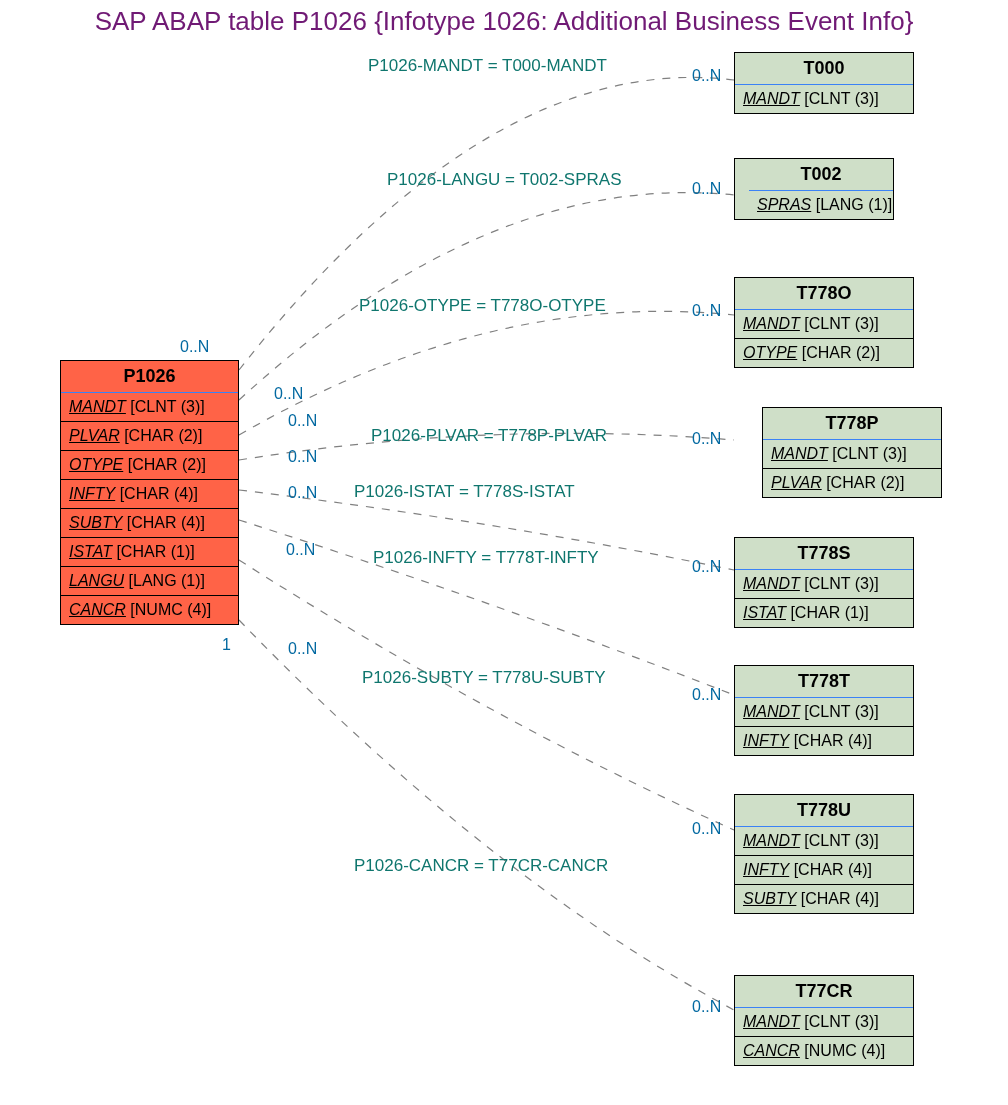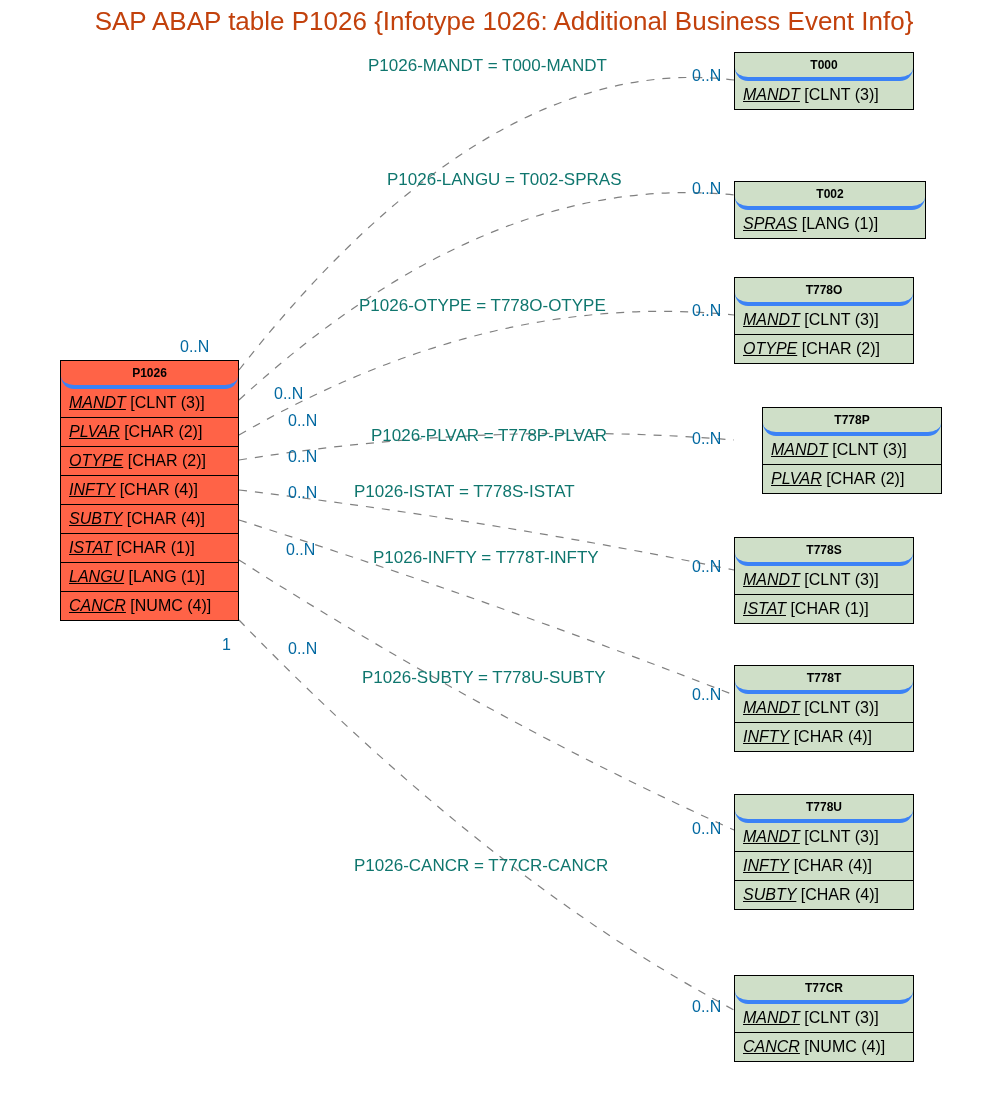--- a/index.html
+++ b/index.html
@@ -12,38 +12,37 @@
     position: relative;
     overflow: hidden;
   }
   .title {
     position: absolute;
     left: 0;
     right: 0;
     top: 6px;
     text-align: center;
     font-size: 26px;
-    color: #c2410c;
+    color: #701a75;
   }
   .entity {
     position: absolute;
     border: 1px solid #000;
     background: #cfdfc8;
     box-sizing: border-box;
   }
   .entity.main {
     background: #ff6347;
   }
   .entity-header {
     font-weight: bold;
     text-align: center;
     padding: 5px 8px;
-    border-bottom: 4px solid #3b82f6;
-    font-size: 12px;
-    border-radius: 13px;
+    border-bottom: 1px solid #3b82f6;
+    font-size: 18px;
   }
   .entity-row {
     padding: 5px 8px;
     border-bottom: 1px solid #000;
     font-size: 16px;
     white-space: nowrap;
   }
   .entity-row:last-child {
     border-bottom: none;
   }
@@ -101,21 +100,21 @@
   <div class="entity-row"><span class="fname">ISTAT</span> <span class="ftype">[CHAR (1)]</span></div>
   <div class="entity-row"><span class="fname">LANGU</span> <span class="ftype">[LANG (1)]</span></div>
   <div class="entity-row"><span class="fname">CANCR</span> <span class="ftype">[NUMC (4)]</span></div>
 </div>
 
 <div class="entity" style="left:734px; top:52px; width:180px;">
   <div class="entity-header">T000</div>
   <div class="entity-row"><span class="fname">MANDT</span> <span class="ftype">[CLNT (3)]</span></div>
 </div>
 
-<div class="entity" style="left:734px; top:181px; width:192px;">
+<div class="entity" style="left:734px; top:158px; width:160px;padding-left:14px;">
   <div class="entity-header">T002</div>
   <div class="entity-row"><span class="fname">SPRAS</span> <span class="ftype">[LANG (1)]</span></div>
 </div>
 
 <div class="entity" style="left:734px; top:277px; width:180px;">
   <div class="entity-header">T778O</div>
   <div class="entity-row"><span class="fname">MANDT</span> <span class="ftype">[CLNT (3)]</span></div>
   <div class="entity-row"><span class="fname">OTYPE</span> <span class="ftype">[CHAR (2)]</span></div>
 </div>
 

